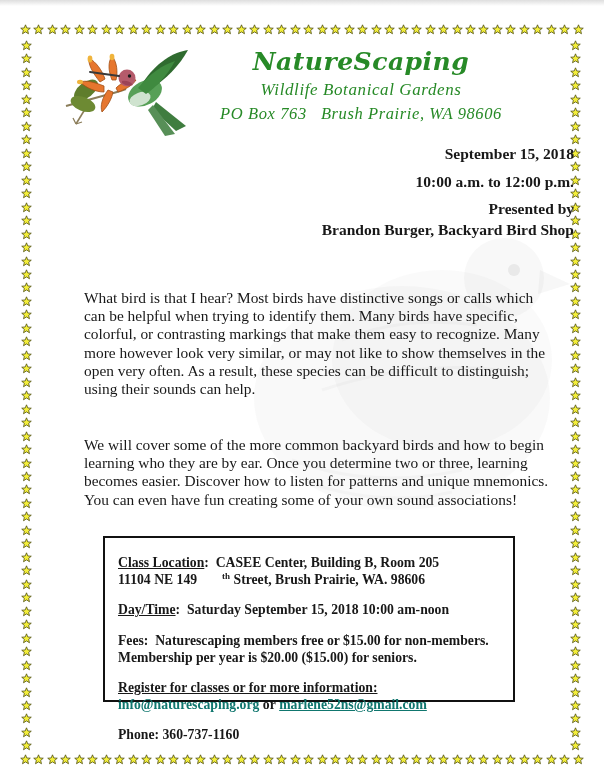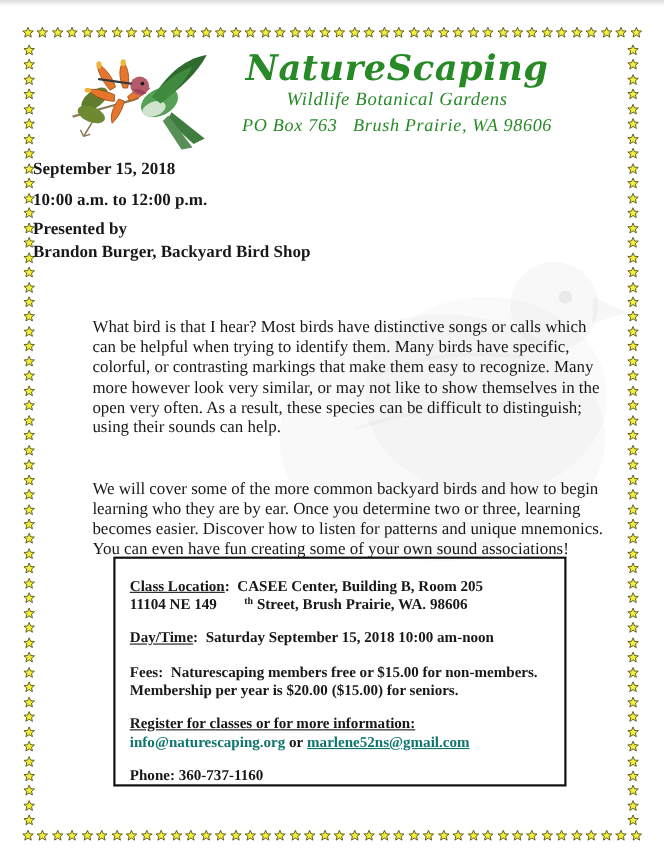--- a/index.html
+++ b/index.html
@@ -21,41 +21,41 @@
   .star { width:11px; height:11px; fill:#f4ef3a; stroke:#4c4c10; stroke-width:1.7px; flex:0 0 auto; }
 
   
   .watermark { position:absolute; left:252px; top:220px; width:326px; height:300px; pointer-events:none; }
 
   
   .hummingbird { position:absolute; left:56px; top:46px; width:156px; height:92px; }
   .org-block { position:absolute; left:218px; top:48px; width:286px; text-align:center; color:#278a27; }
   .org-name {
     font-family:"DejaVu Serif", serif; font-style:italic; font-weight:bold;
-    font-size:32px; line-height:28px; letter-spacing:.5px;text-align:center;
+    font-size:25px; line-height:28px; letter-spacing:.5px;text-align:center;
   }
   .org-sub  { font-family:"Liberation Serif", serif; font-style:italic; font-size:17px; line-height:21px; margin-top:3px; letter-spacing:.6px; }
   .org-addr { font-family:"Liberation Serif", serif; font-style:italic; font-size:16.5px; line-height:21px; margin-top:3px; letter-spacing:.6px; }
 
   
-  .event-head { position:absolute; left:30px; width:544px; top:144px; text-align:left; font-weight:bold; }
+  .event-head { position:absolute; left:30px; width:544px; top:144px; text-align:right; font-weight:bold; }
   .ev-date  { font-size:15.5px; line-height:19px; }
   .ev-time  { font-size:15.5px; line-height:19px; margin-top:9px; }
   .ev-title { font-size:20.5px; line-height:25px; margin-top:9px; }
   .ev-presby{ font-size:15.5px; line-height:19px; margin-top:8px; }
   .ev-presenter { font-size:15.5px; line-height:19px; margin-top:2px; }
 
   
   .para { position:absolute; left:72px; width:474px; font-size:15.4px; line-height:18.2px; margin:12px; }
   .para1 { top:277px; }
   .para2 { top:424px; }
 
   
   .info-box {
-    position:absolute; left:103px; top:506px; width:412px; height:209px;
+    position:absolute; left:103px; top:536px; width:412px; height:166px;
     border:2px solid #111; box-sizing:border-box; padding:16px 8px 0 13px;
     font-weight:bold; font-size:13.7px; line-height:17.2px;
   }
   .ib-group { margin-bottom:13px; }
   .ib-line { white-space:nowrap; }
   .u { text-decoration:underline; }
   sup { font-size:9px; vertical-align:super; line-height:0;padding-left:25px; }
   .email { color:#0f766e; cursor:pointer; }
 </style>
 </head>

